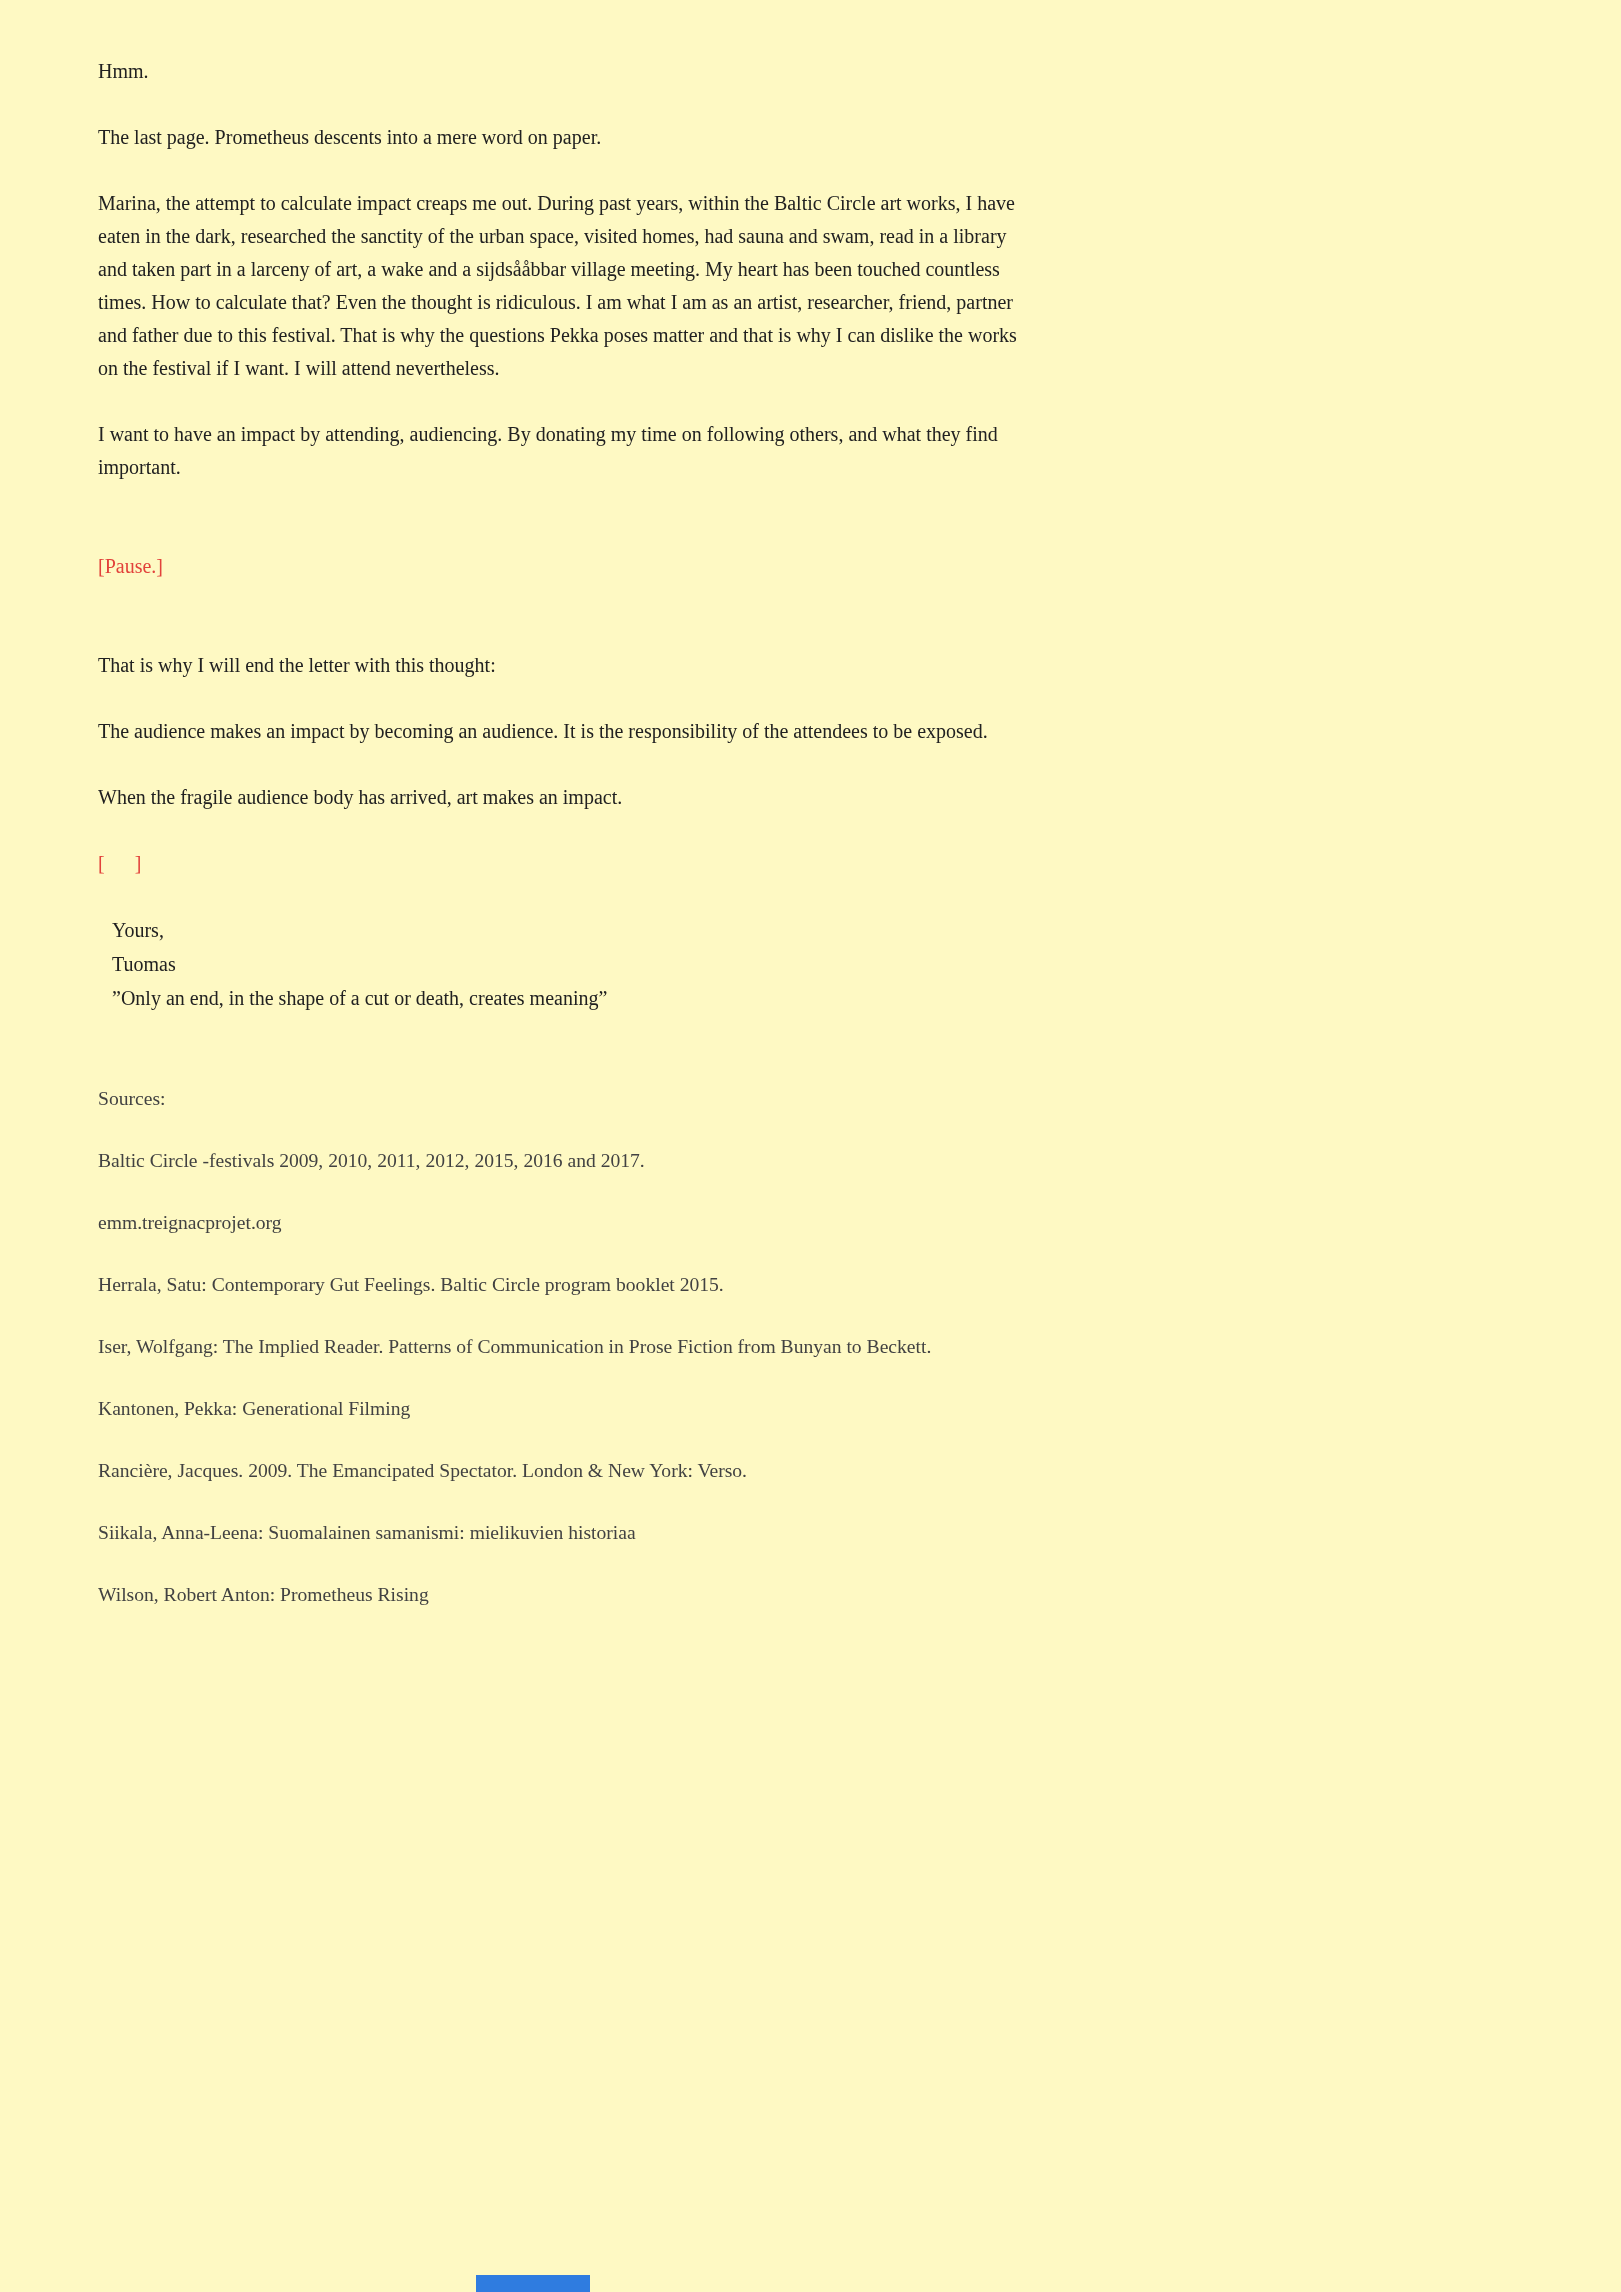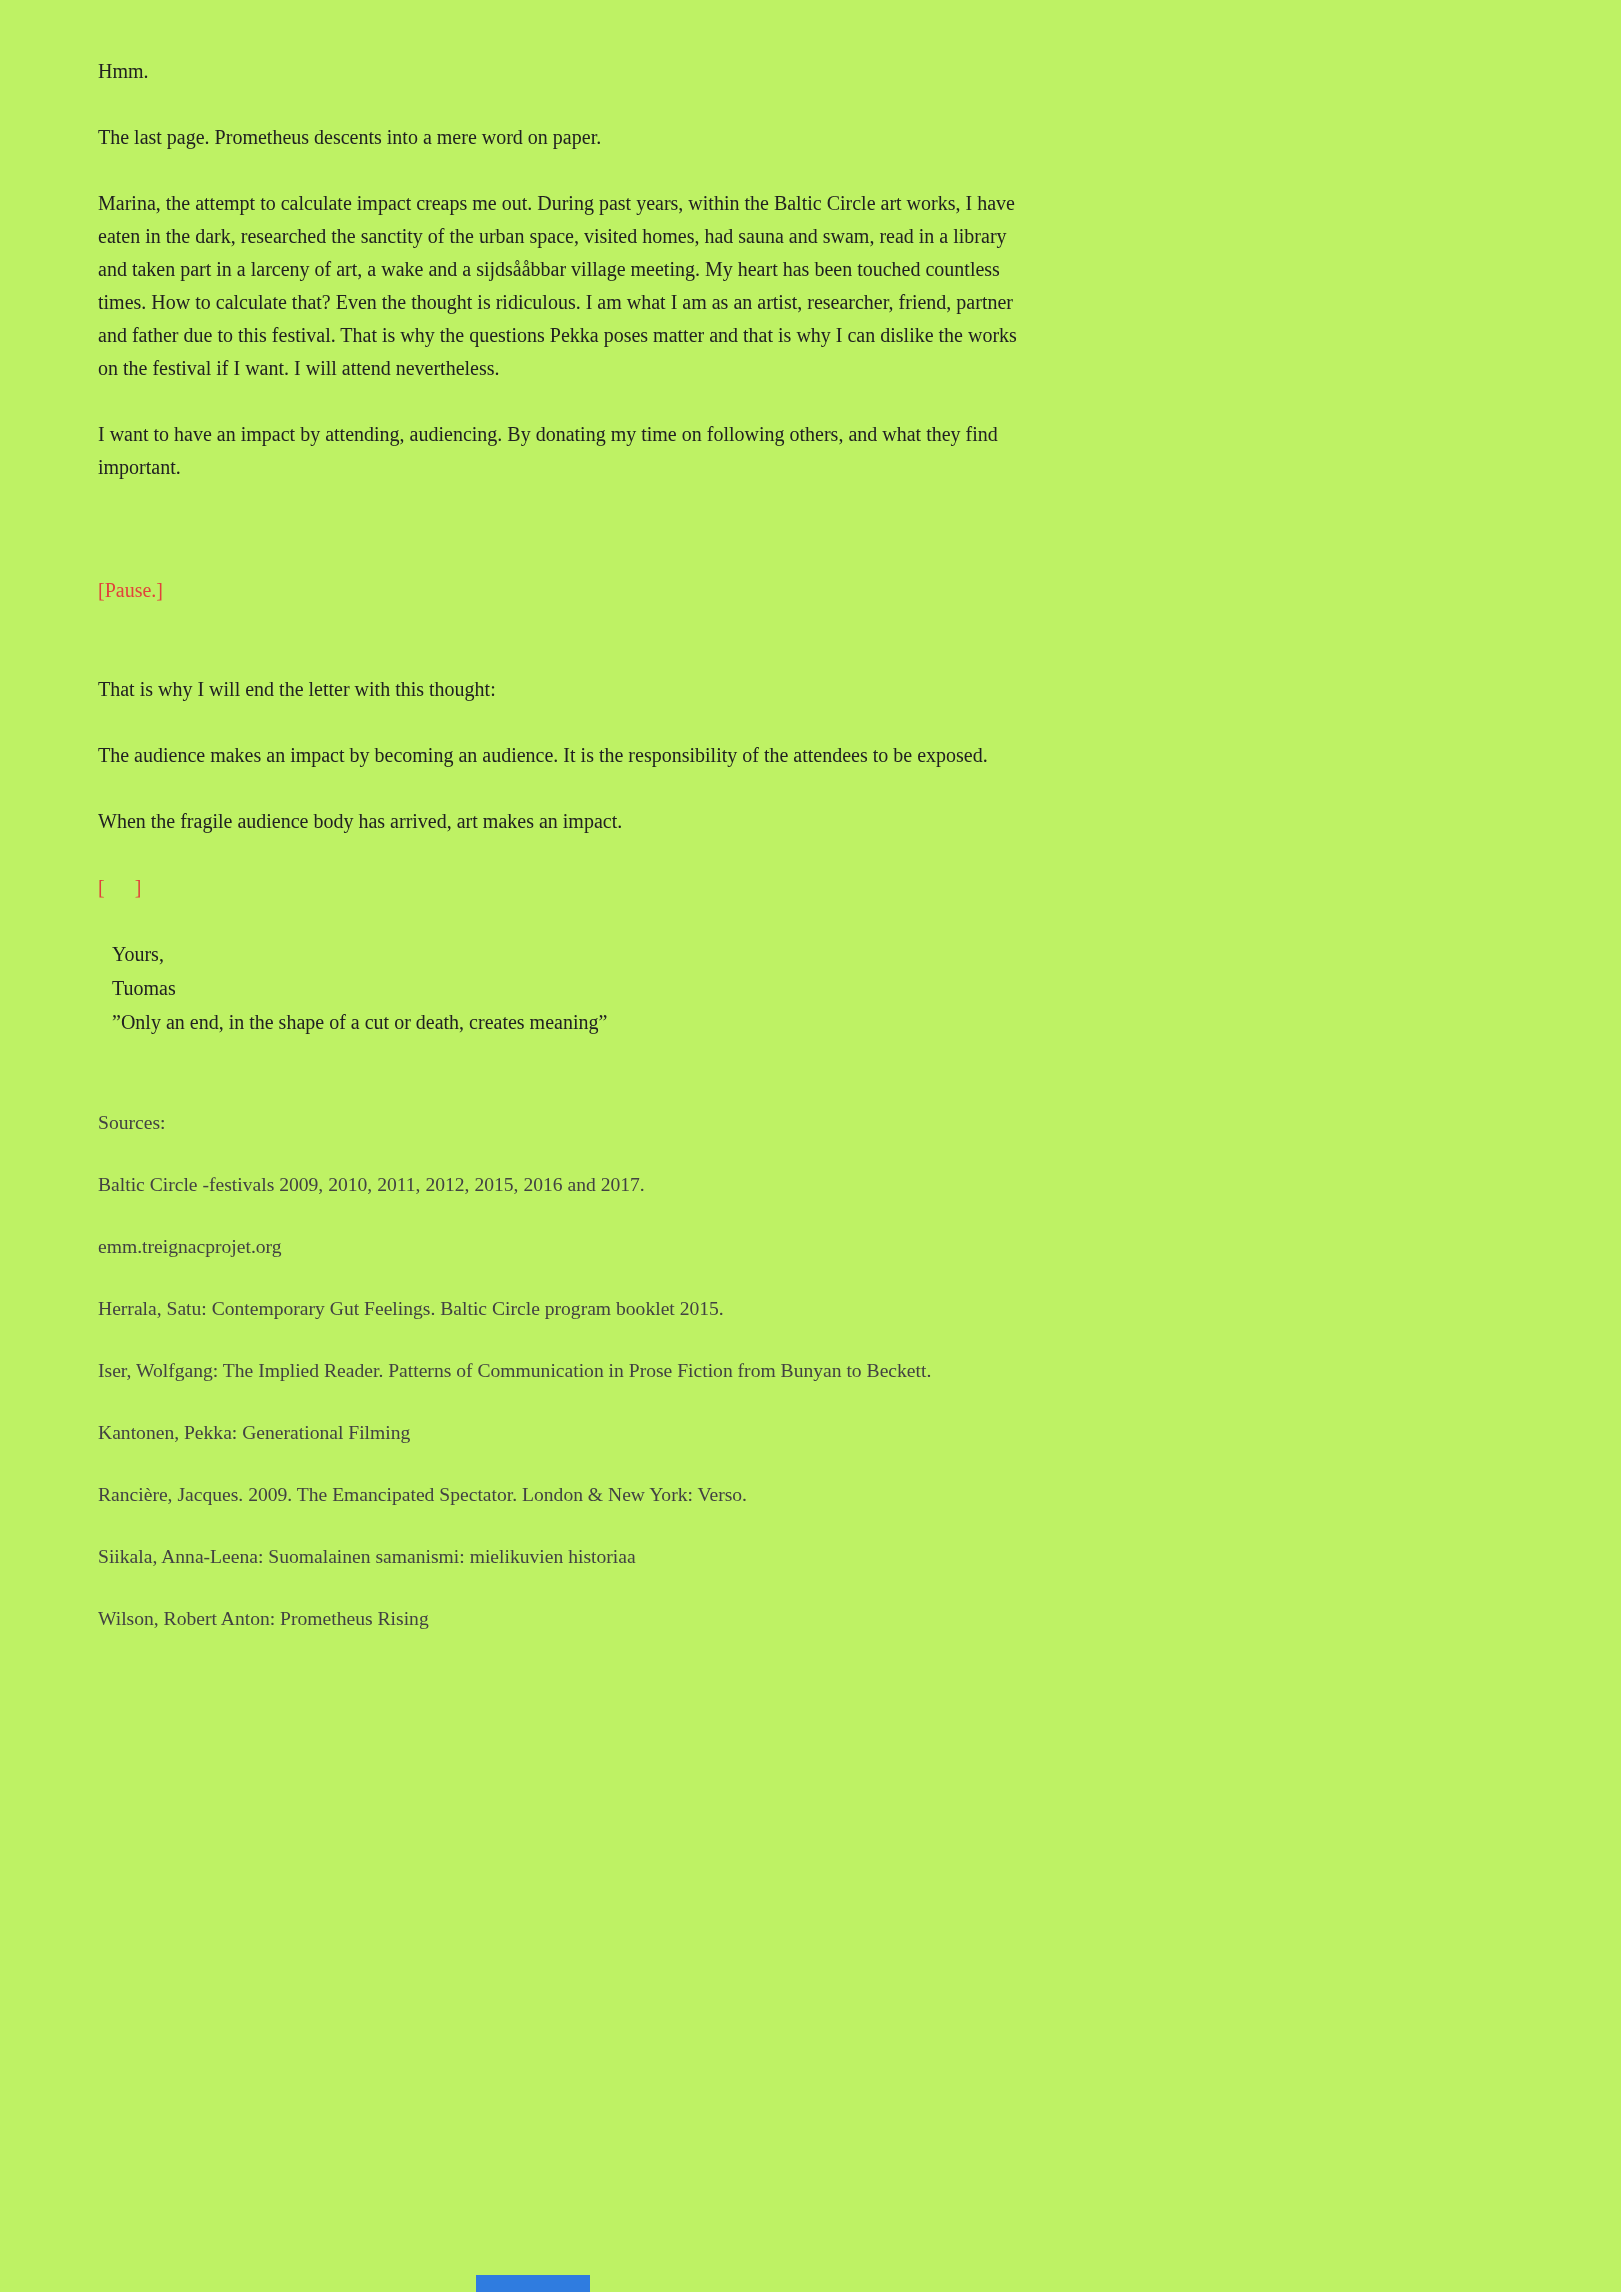--- a/index.html
+++ b/index.html
@@ -4,21 +4,21 @@
 <style>
   html, body {
     margin: 0;
     padding: 0;
     background: #ffffff;
   }
   .page {
     position: relative;
     width: 1621px;
     height: 2293px;
-    background: #bef264;
+    background: #fef9c3;
     overflow: hidden;
     font-family: "Liberation Serif", "DejaVu Serif", serif;
     color: #212121;
   }
   .content {
     position: absolute;
     top: 55px;
     left: 98px;
     width: 1441px;
   }
@@ -29,21 +29,21 @@
     font-size: 20px;
     line-height: 33px;
     margin: 0 0 33px 0;
     white-space: normal;
   }
   .marker {
     color: #e2423b;
     white-space: pre-wrap;
   }
   .big-gap {
-    margin-top: 90px;
+    margin-top: 66px;
     margin-bottom: 66px;
   }
   .signature {
     margin: 14px;
   }
   .sig-line {
     font-size: 20px;
     line-height: 34px;
   }
   .quote-line {

